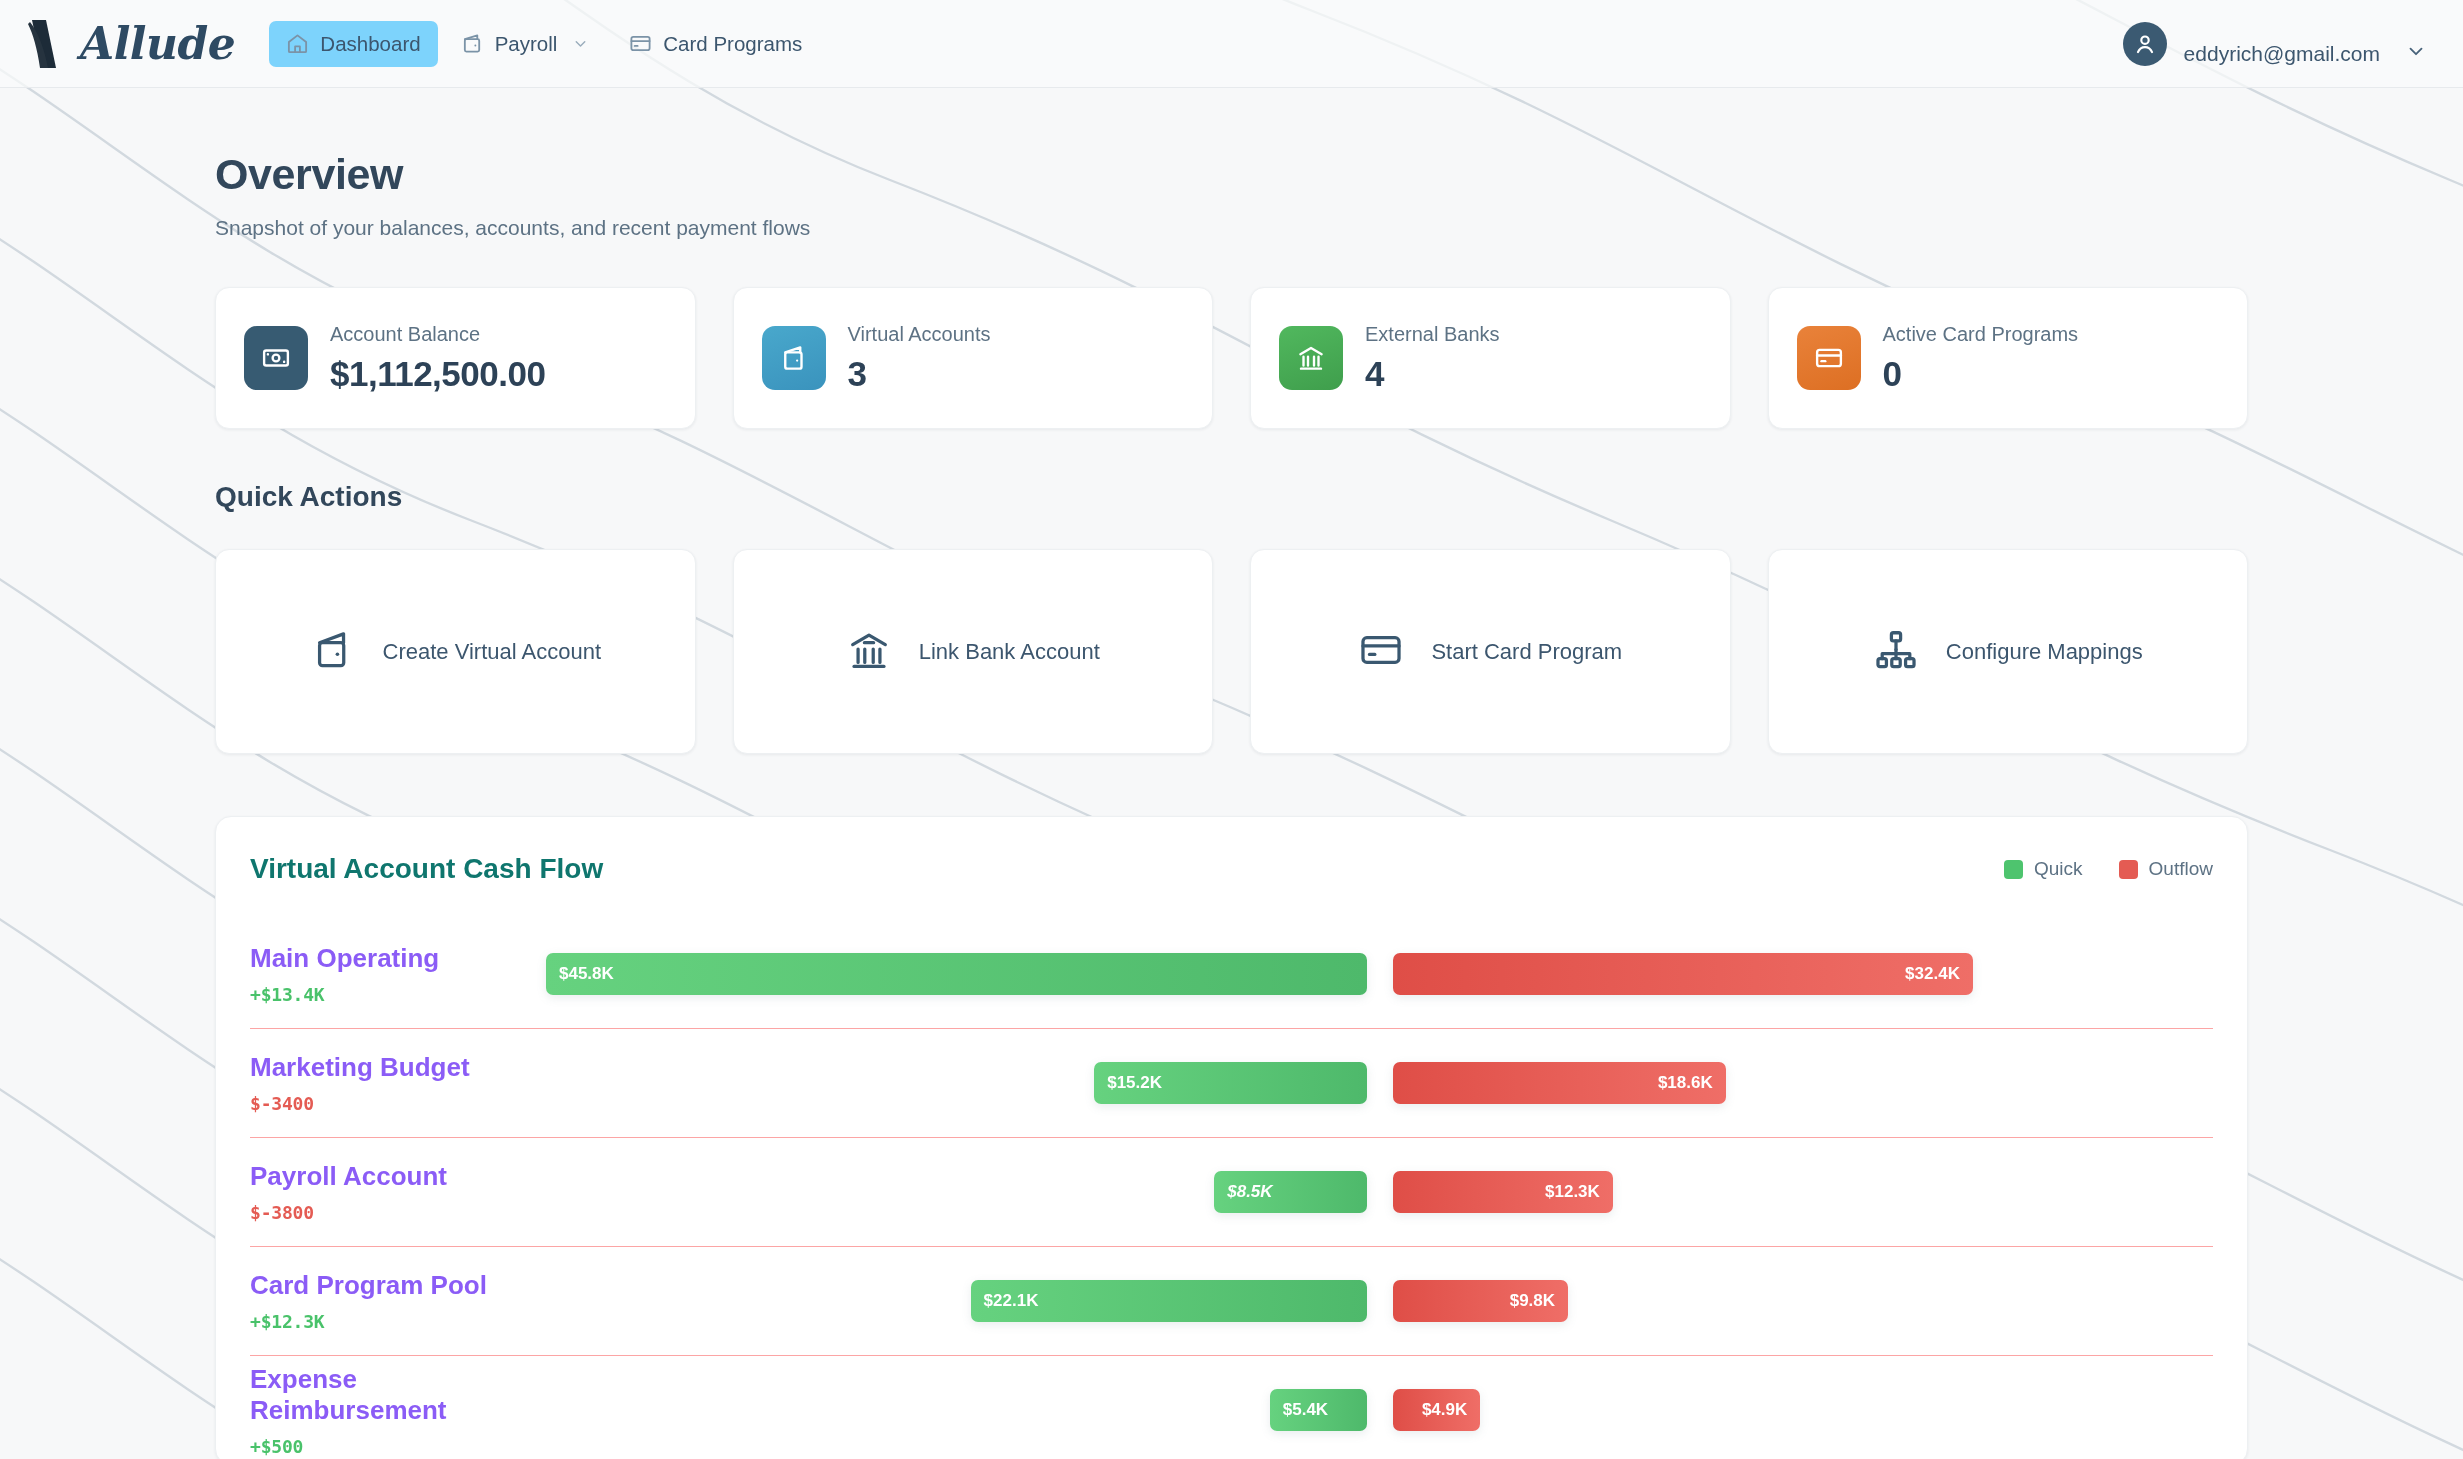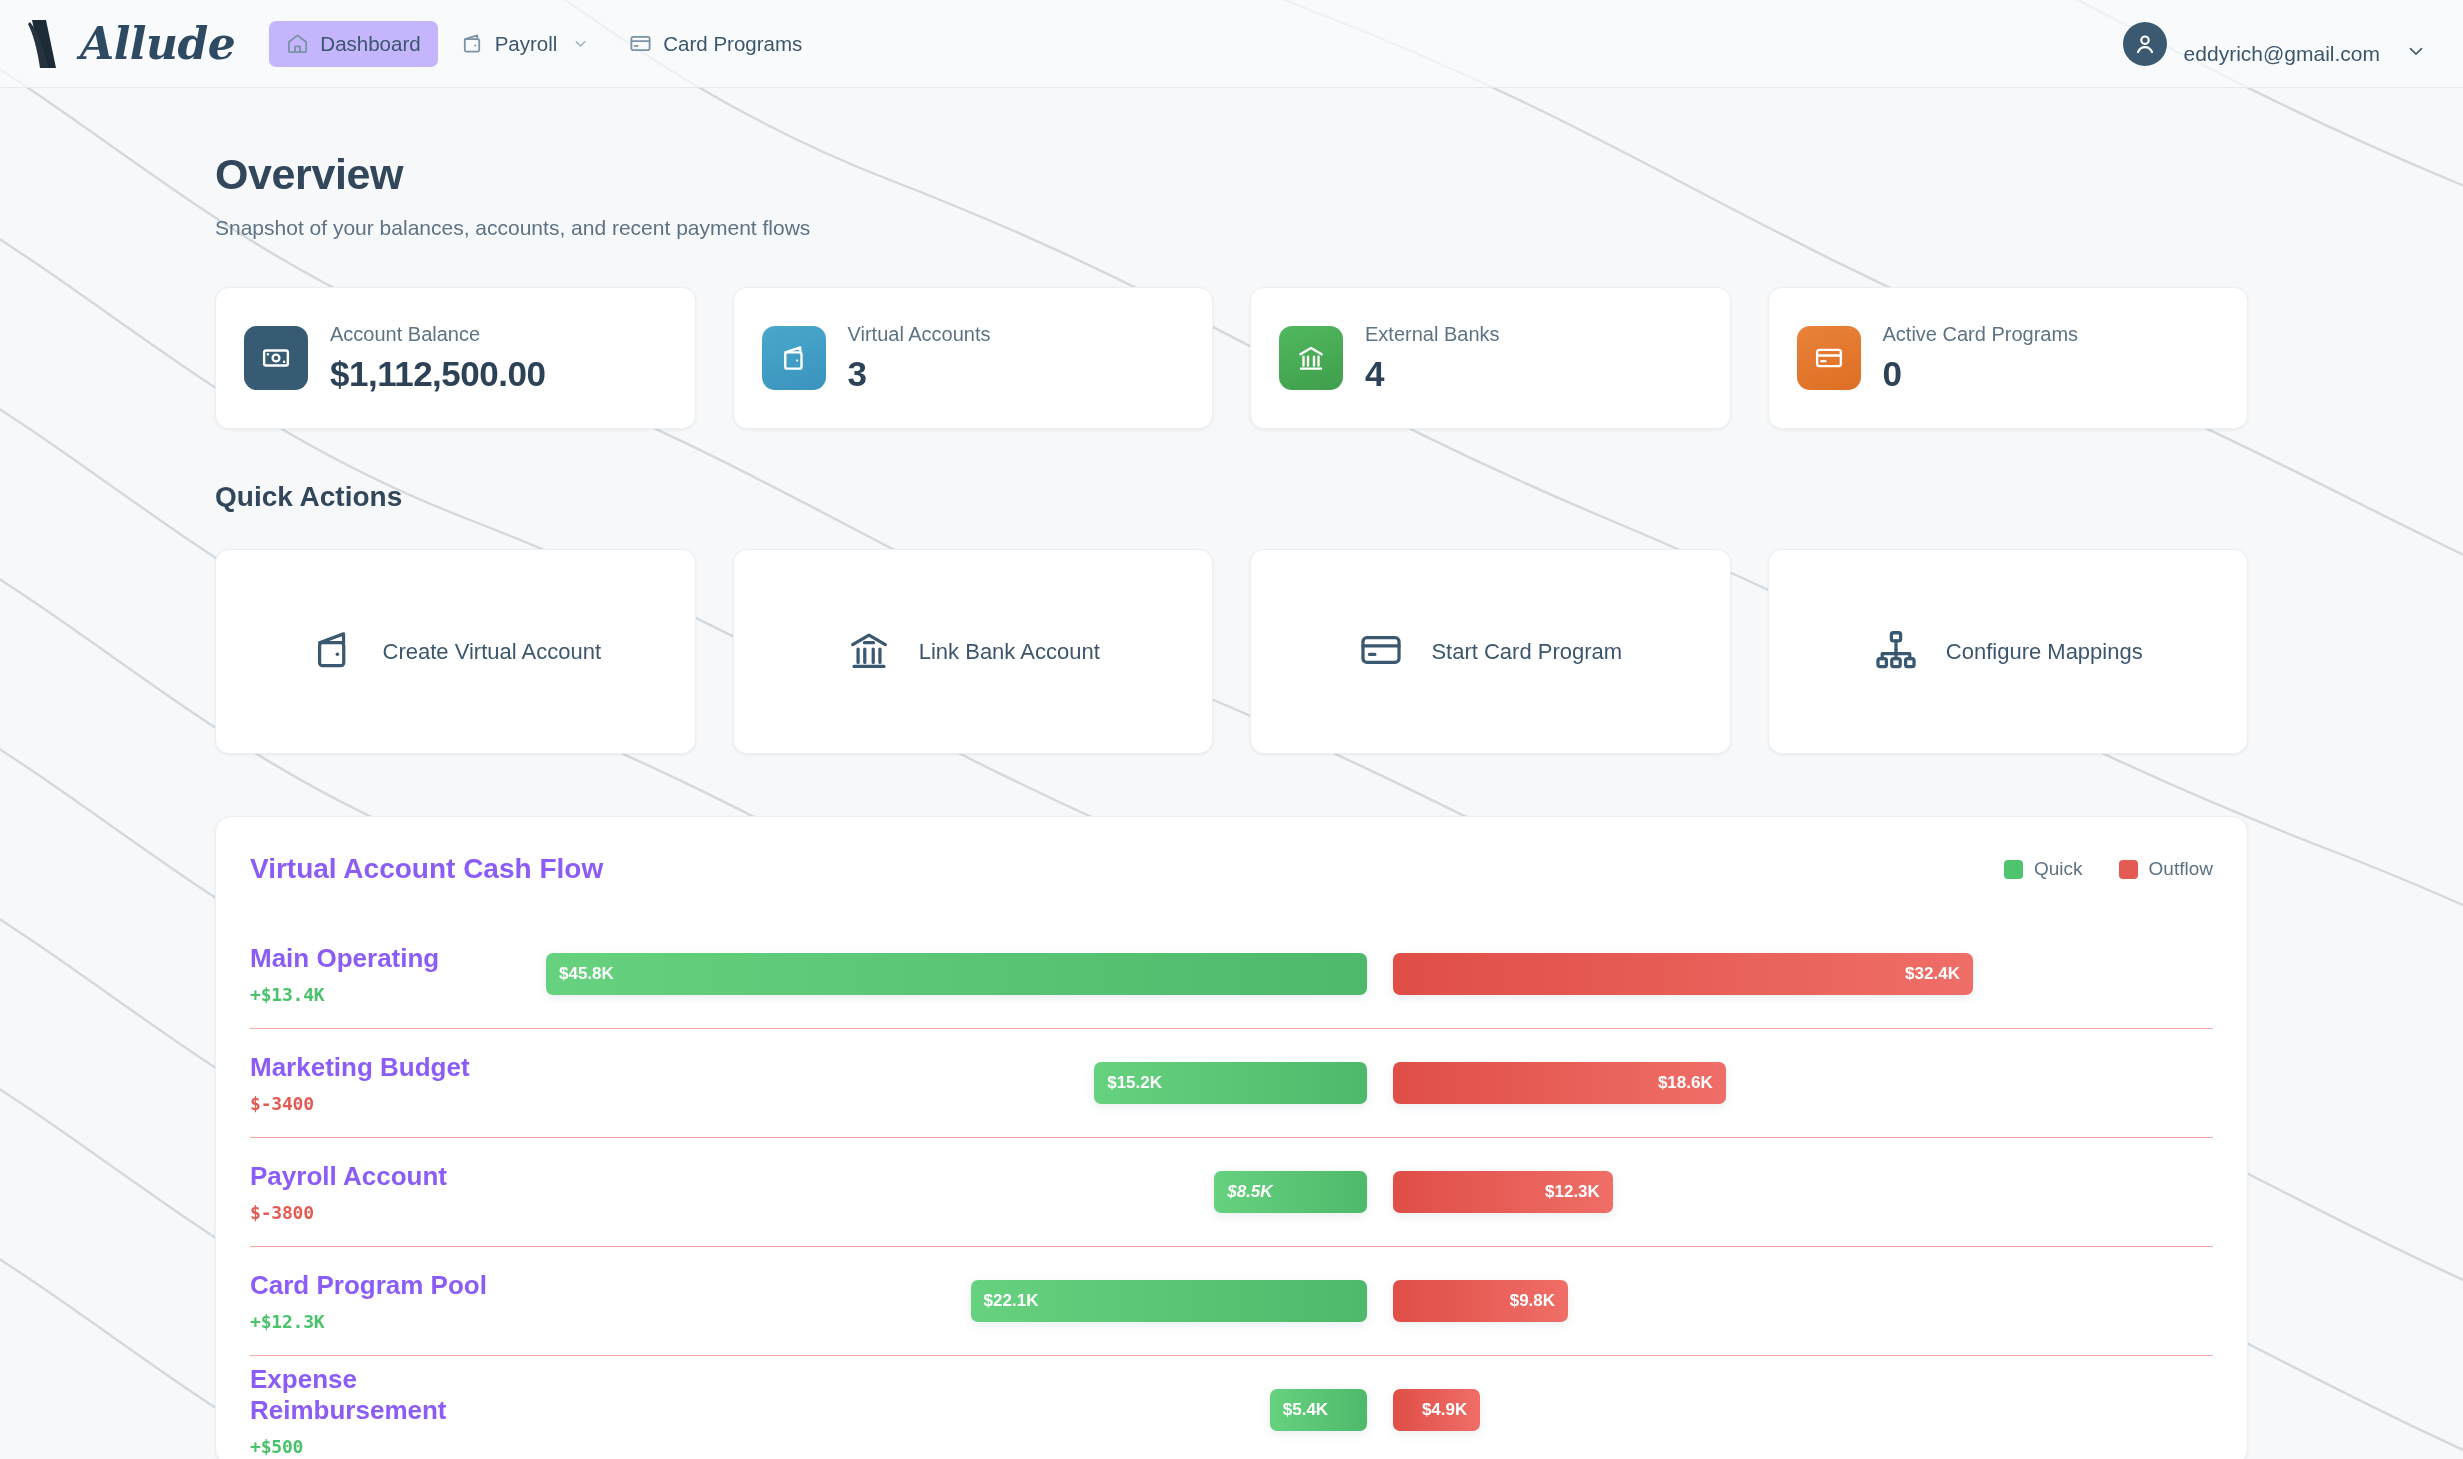--- a/index.html
+++ b/index.html
@@ -62,21 +62,21 @@
     display: flex;
     align-items: center;
     gap: 11px;
     padding: 11px 17px;
     border-radius: 7px;
     font-size: 20.5px;
     color: #3c566e;
     cursor: pointer;
     white-space: nowrap;
   }
-  .nav-item.active { background: #c4b5fd; }
+  .nav-item.active { background: #7dd3fc; }
   .nav-item svg { display: block; }
   .nav-caret { margin-left: 4px; opacity: .75; }
 
   .user-area {
     margin-left: auto;
     display: flex;
     align-items: flex-end;
     gap: 17px;
     cursor: pointer;
   }
@@ -179,21 +179,21 @@
     padding: 36px 34px 0 34px;
   }
   .panel-head {
     display: flex;
     align-items: center;
     padding-bottom: 34px;
   }
   .panel-title {
     font-size: 28px;
     font-weight: 600;
-    color: #8b5cf6;
+    color: #0f766e;
   }
   .legend {
     margin-left: auto;
     display: flex;
     align-items: center;
     gap: 36px;
   }
   .legend-item { display: flex; align-items: center; gap: 11px; }
   .legend-swatch { width: 19px; height: 19px; border-radius: 4px; }
   .legend-label { font-size: 19px; color: #5d7284; }

